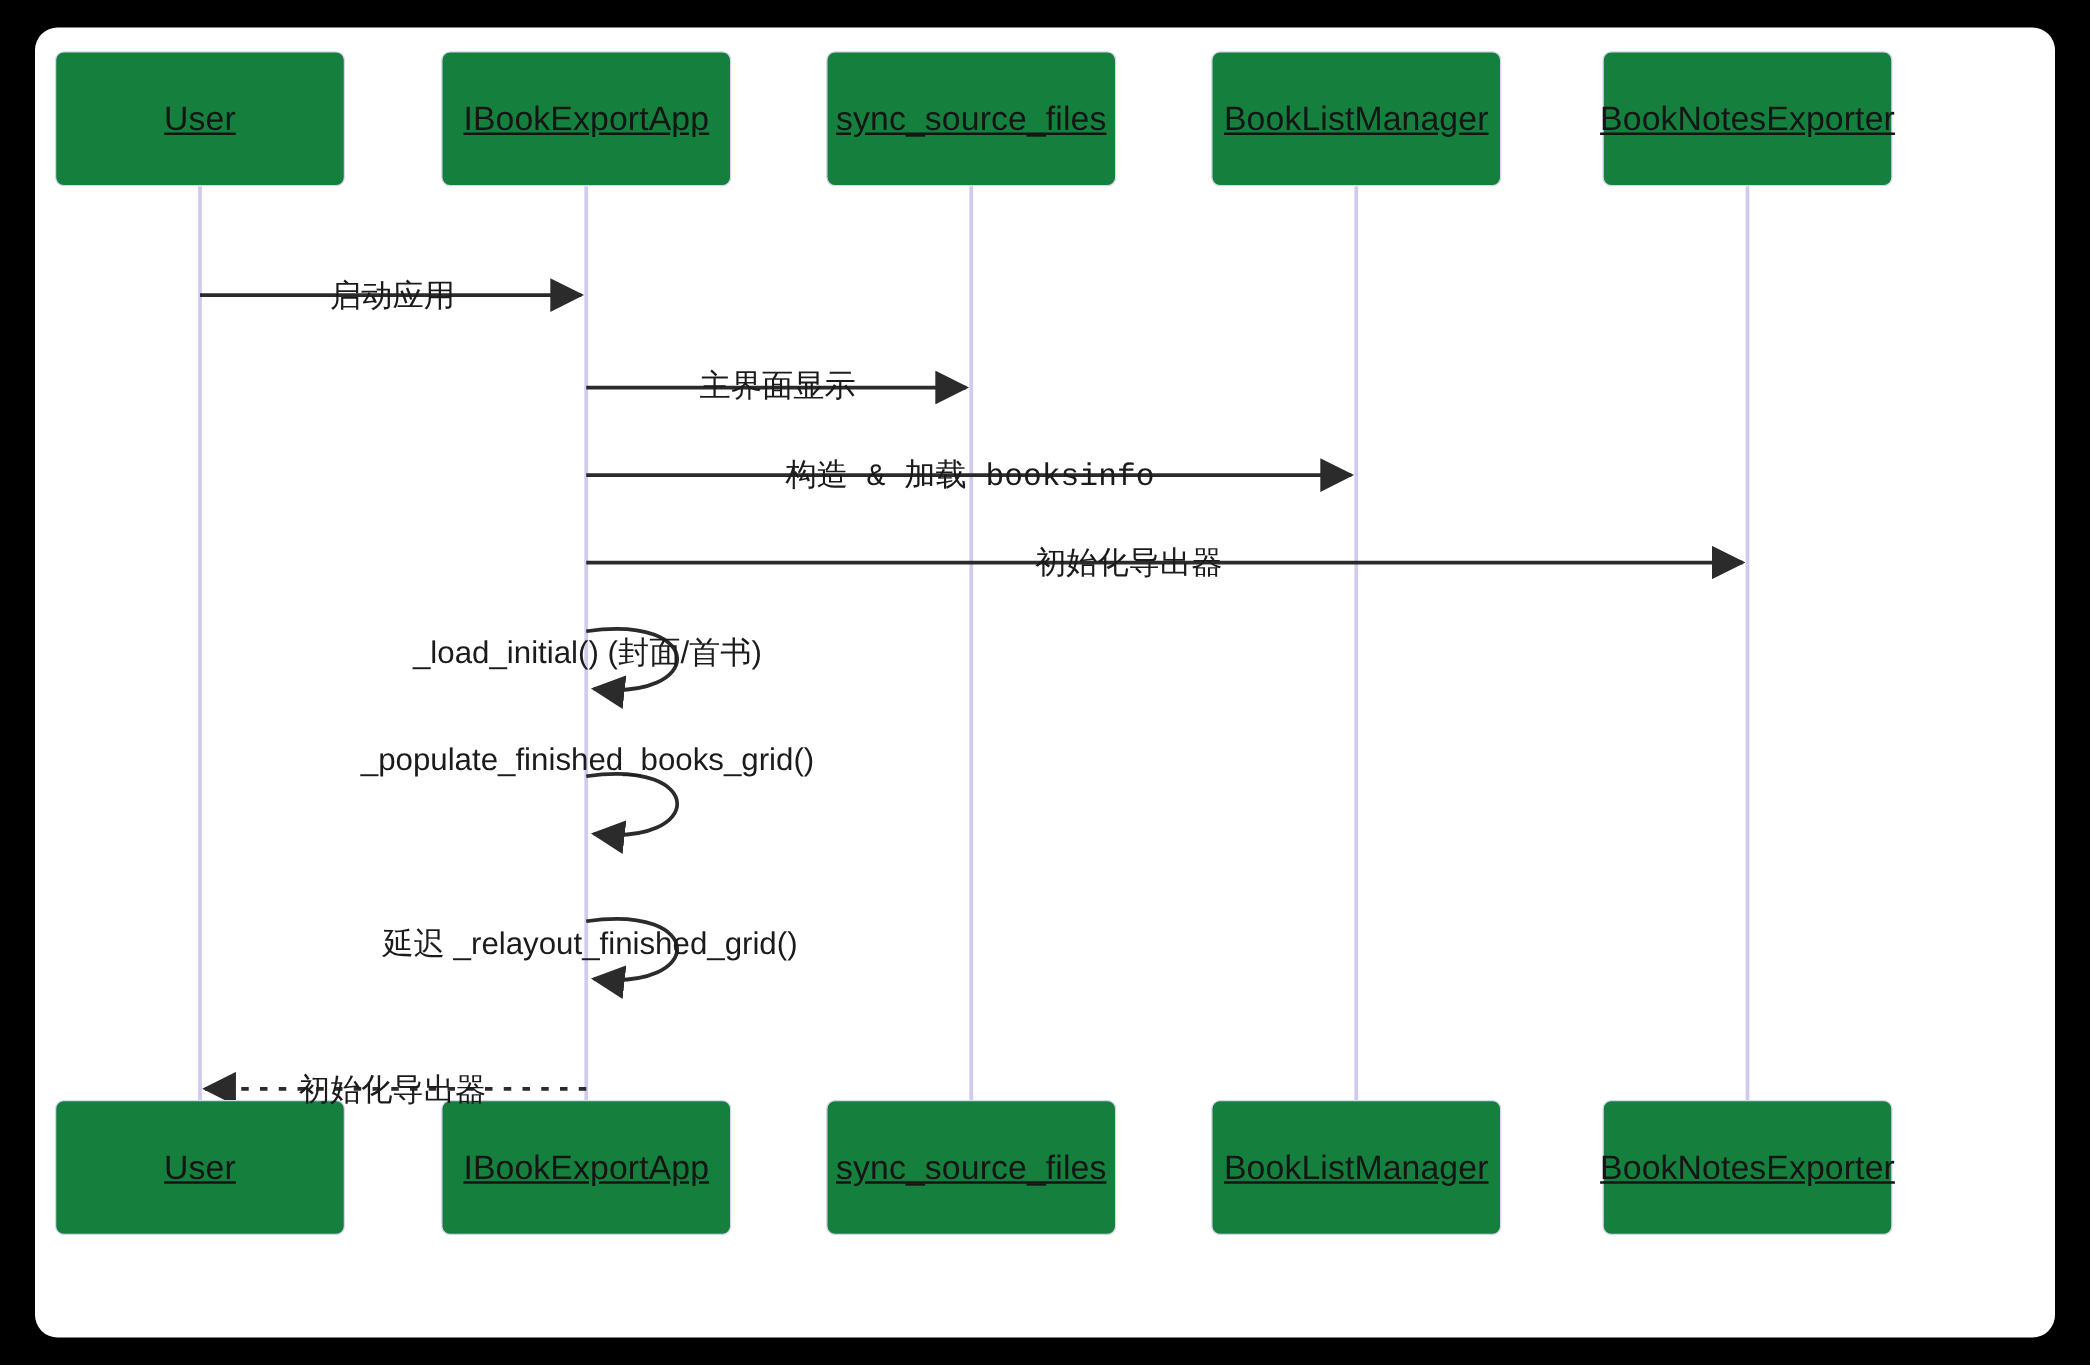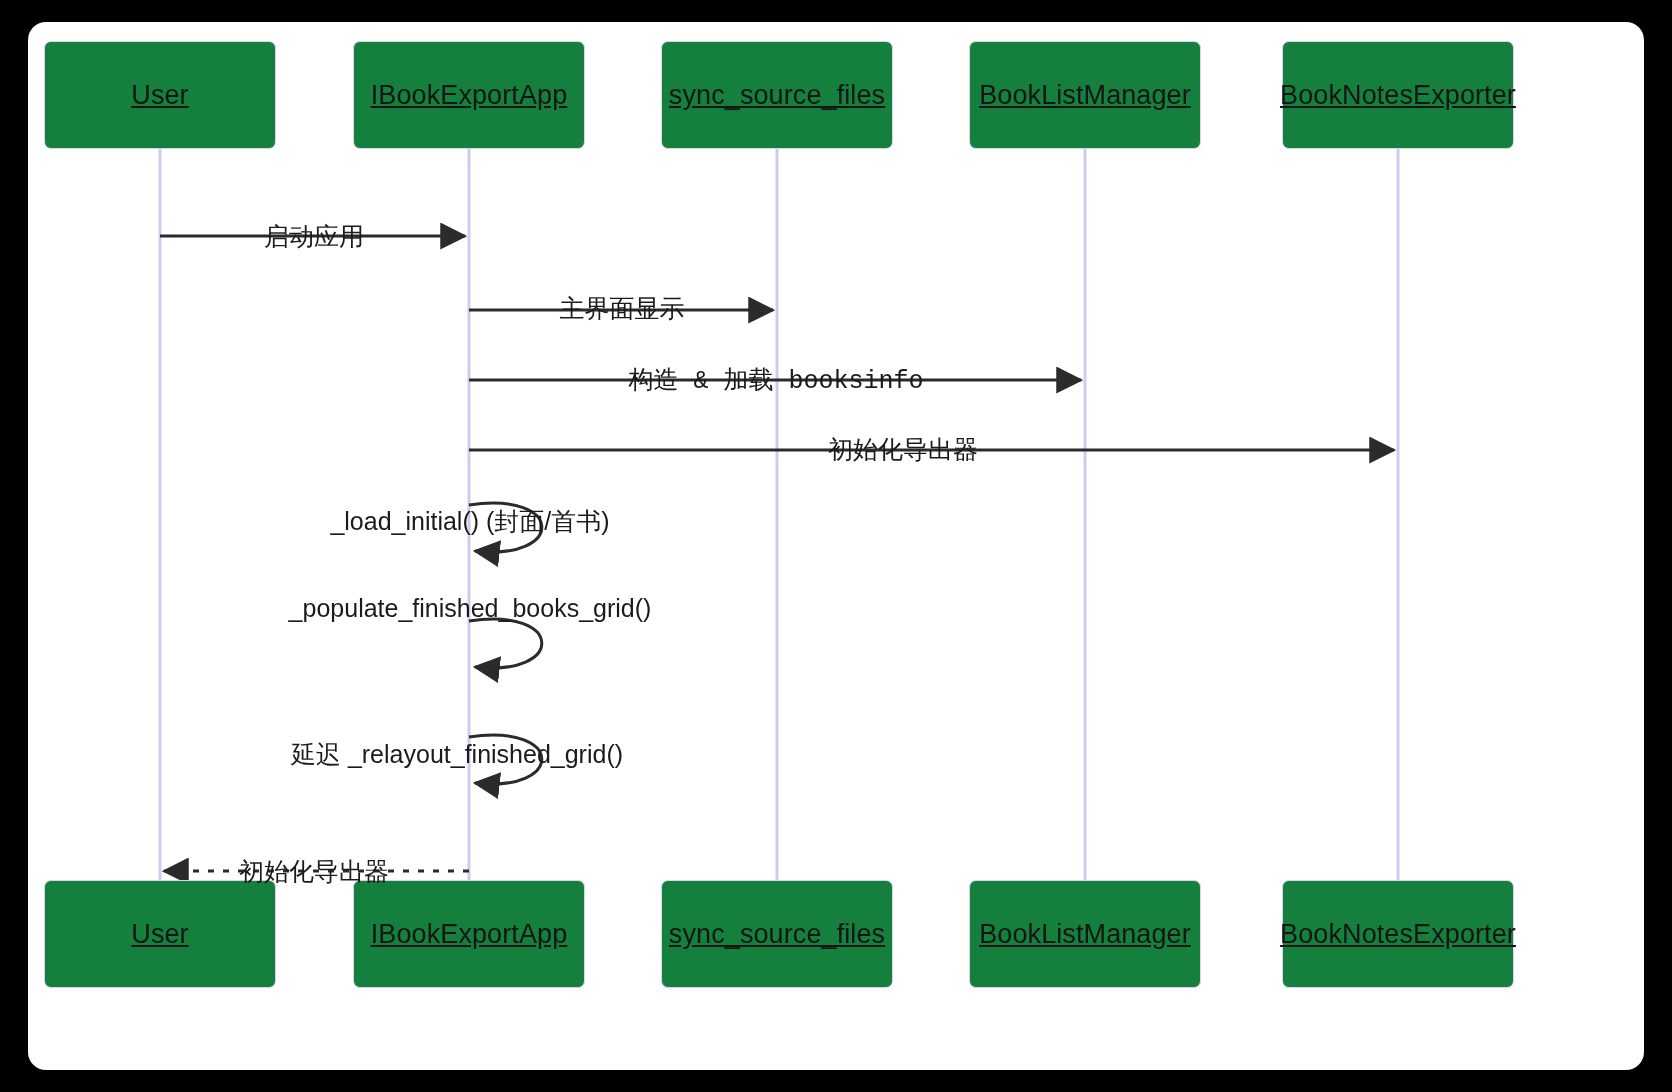--- a/index.html
+++ b/index.html
@@ -137,18 +137,18 @@
           <span>BookNotesExporter</span>
         </div>
       </div>
     <div id="labels">
         <div class="msg-label" style="left: 286px; top: 178px;">启动应用</div>
         <div class="msg-label" style="left: 594px; top: 250px;">主界面显示</div>
         <div class="msg-label" style="left: 748px; top: 321px; font-family: Liberation Mono, monospace;">构造 &amp; 加载 booksinfo</div>
         <div class="msg-label" style="left: 875px; top: 391px;">初始化导出器</div>
         <div class="msg-label" style="left: 442px; top: 463px;">_load_initial() (封面/首书)</div>
         <div class="msg-label" style="left: 442px; top: 552px;">_populate_finished_books_grid()</div>
-        <div class="msg-label" style="left: 429px; top: 696px;">延迟 _relayout_finished_grid()</div>
+        <div class="msg-label" style="left: 444px; top: 696px;">延迟 _relayout_finished_grid()</div>
         <div class="msg-label" style="left: 286px; top: 813px;">初始化导出器</div>
       </div>
 
   </div>
 </div>
 
 </body></html>

